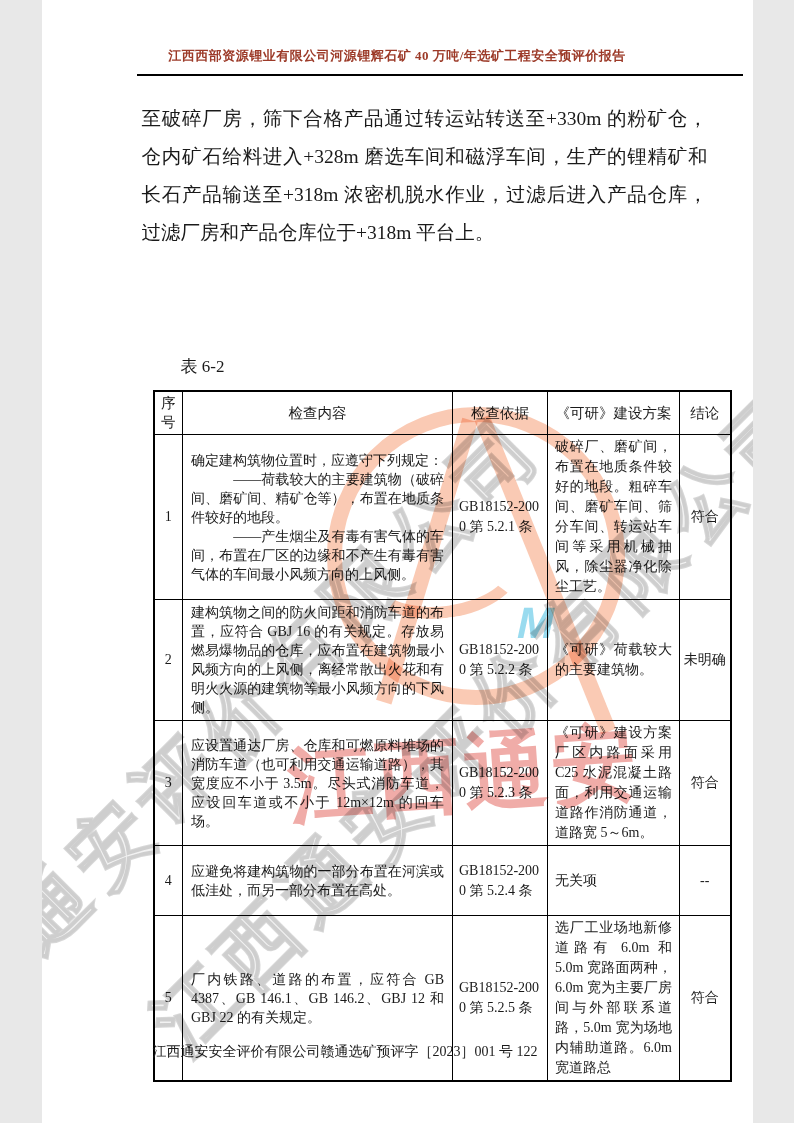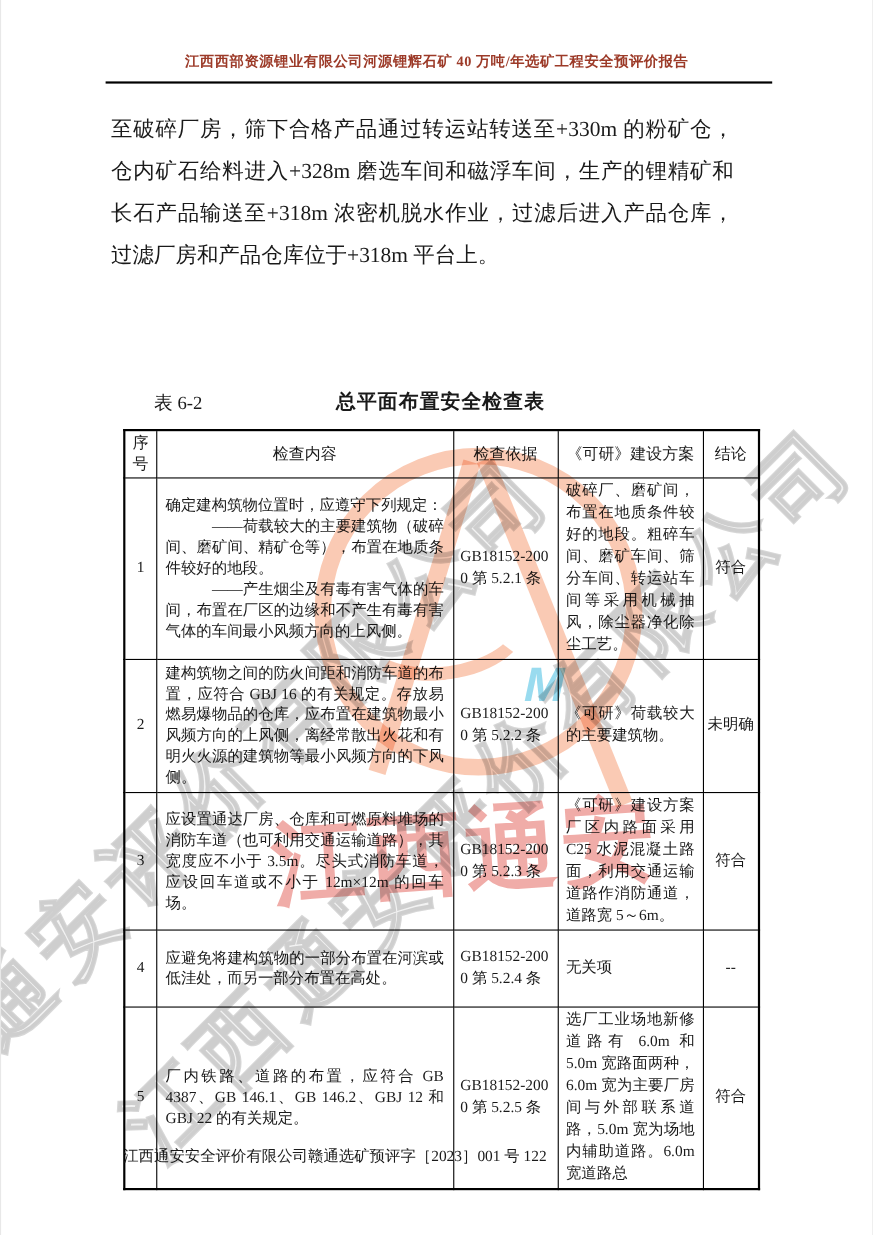--- a/index.html
+++ b/index.html
@@ -1,17 +1,17 @@
 <!DOCTYPE html>
 <html><head>
 <meta charset="utf-8">
 <style>
   html,body { margin:0; padding:0; background:#e8e8e8; }
   .page {
-    position:relative; width:792px; height:1123px; margin:0 auto;
+    position:relative; width:711px; height:1123px; margin:0 auto;
     background:#ffffff; overflow:hidden;
     font-family:"Liberation Serif","DejaVu Serif",serif; color:#1a1a1a;
   }
 
   
   .doc-header {
     position:absolute; top:47px; left:0; width:100%;
     text-align:center; font-size:13px; font-weight:bold;
     color:#9c3a28; letter-spacing:0.5px;
   }
@@ -121,21 +121,20 @@
 
 <div class="page">
 
   <div class="doc-header">江西西部资源锂业有限公司河源锂辉石矿 40 万吨/年选矿工程安全预评价报告</div>
   <div class="header-rule"></div>
 
   <div class="para para-1">至破碎厂房，筛下合格产品通过转运站转送至+330m 的粉矿仓，仓内矿石给料进入+328m 磨选车间和磁浮车间，生产的锂精矿和长石产品输送至+318m 浓密机脱水作业，过滤后进入产品仓库，过滤厂房和产品仓库位于+318m 平台上。</div>
 
   <div class="table-caption">
     <span class="caption-label">表 6-2</span>
-    <span class="caption-title">总平面布置安全检查表</span>
   </div>
 
   <table class="check">
     <colgroup>
       <col style="width:29px">
         <col style="width:270px">
         <col style="width:95px">
         <col style="width:132px">
         <col style="width:51px">
     </colgroup>

